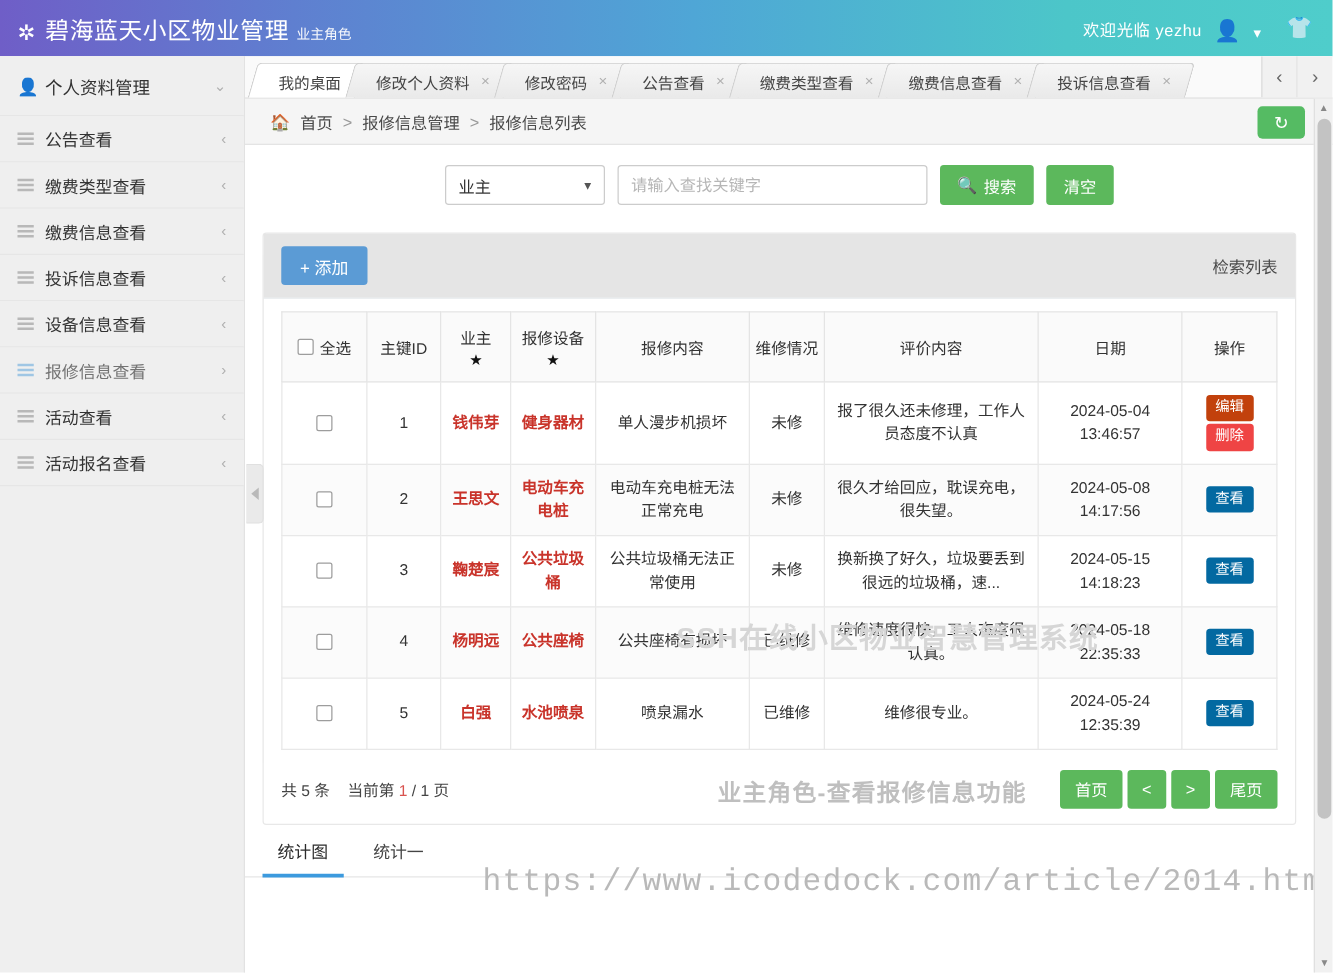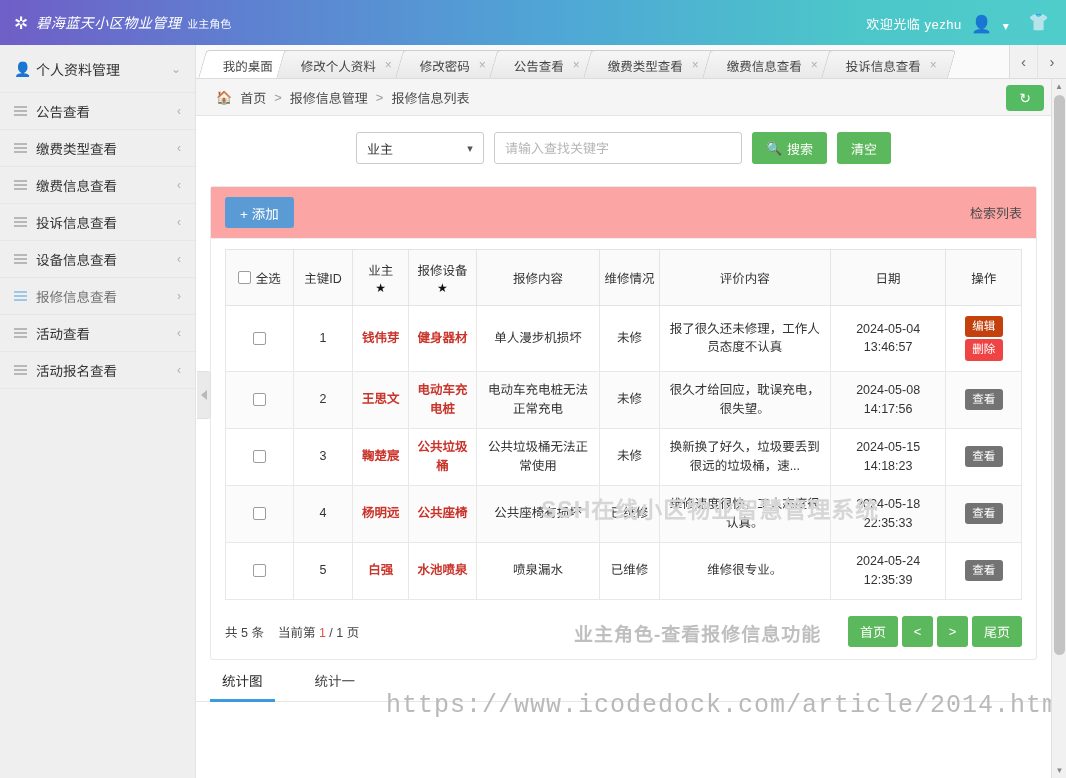--- a/index.html
+++ b/index.html
@@ -10,21 +10,21 @@
   }
 
   
   .topbar {
     position: absolute; top: 0; left: 0; width: 1066px; height: 45px;
     background: linear-gradient(90deg, #6f5ec7 0%, #5f7fd0 22%, #4fa6d6 52%, #4cc6c9 80%, #4fcdcb 100%);
     display: flex; align-items: center; color: #fff;
   }
   .brand { display: flex; align-items: baseline; padding-left: 14px; }
   .brand-gear { font-size: 17px; margin-right: 8px; position: relative; top: 1px; }
-  .brand-title { font-size: 14px; letter-spacing: .5px; font-style: italic; }
+  .brand-title { font-size: 19px; letter-spacing: .5px; }
   .brand-role { font-size: 11px; margin-left: 6px; opacity: .95; }
   .topbar-right {
     margin-left: auto; display: flex; align-items: flex-end;
     padding-right: 16px; gap: 10px; font-size: 13px;
   }
   .welcome-text { letter-spacing: .5px; }
   .avatar-glyph { font-size: 17px; color: #2b2b2b; line-height: 1; }
   .caret-down { font-size: 12px; color: #ffffff; }
   .shirt-icon { font-size: 17px; margin-left: 10px; color: #ffffff; }
 
@@ -135,21 +135,21 @@
   .btn-green {
     height: 32px; padding: 0 14px; background: #5cb85c; color: #fff;
     border: none; border-radius: 3px; font-size: 13px; cursor: pointer;
     display: flex; align-items: center; gap: 5px;
     font-family: "Liberation Sans", sans-serif;
   }
 
   
   .toolbar {
     display: flex; align-items: center; padding: 10px 14px;
-    background: #fca5a5; border-bottom: 1px solid #eceff2;
+    background: #e5e5e5; border-bottom: 1px solid #eceff2;
   }
   .btn-add {
     background: #5b9bd5; color: #fff; border: none; border-radius: 3px;
     height: 31px; padding: 0 15px; font-size: 13.5px; cursor: pointer;
     font-family: "Liberation Sans", sans-serif;
   }
   .toolbar-right { margin-left: auto; font-size: 13px; color: #4a4a4a; }
 
   
   .table-wrap { position: relative; padding: 10px 14px 0 14px; }
@@ -171,21 +171,21 @@
     width: 13px; height: 13px; border: 1px solid #9d9d9d; border-radius: 2px;
     display: inline-block; background: #fff; cursor: pointer; vertical-align: middle;
   }
   .th-check { display: flex; align-items: center; justify-content: center; gap: 5px; }
   .op-btn {
     display: block; margin: 2px auto; width: 38px; padding: 2px 0;
     border-radius: 3px; font-size: 11.5px; color: #fff; cursor: pointer;
   }
   .op-edit { background: #c2410c; }
   .op-del { background: #ef4444; }
-  .op-view { background: #737373; width: 38px; }
+  .op-view { background: #0369a1; width: 38px; }
 
   
   .wm { position: absolute; pointer-events: none; user-select: none; white-space: nowrap; }
   .wm1 { top: 252px; left: 330px; font-size: 23px; color: #d6d6d6; font-weight: bold; letter-spacing: 1px; }
   .wm2 { top: 380px; left: 363px; font-size: 19px; color: #bfbfbf; font-weight: bold; letter-spacing: 1px; }
   .wm3 { top: 452px; left: 175px; font-size: 25px; color: #b9b9b9; font-family: "Liberation Mono", monospace; letter-spacing: 1px; }
 
   
   .pager-row {
     display: flex; align-items: center; padding: 16px 14px 12px 14px;
@@ -194,21 +194,21 @@
   .pg-cur { color: #d9534f; }
   .pager-btns { margin-left: auto; display: flex; gap: 4px; }
   .pg-btn {
     background: #5cb85c; color: #fff; border-radius: 3px; font-size: 13px;
     height: 31px; min-width: 31px; padding: 0 12px;
     display: flex; align-items: center; justify-content: center; cursor: pointer;
   }
   .pg-btn.narrow { padding: 0 10px; }
 
   
-  .btabs { display: flex; padding: 0 14px; border-bottom: 1px solid #e6e6e6; gap: 28px; align-items: flex-end; }
+  .btabs { display: flex; padding: 0 14px; border-bottom: 1px solid #e6e6e6; gap: 12px; align-items: flex-end; }
   .btab {
     padding: 10px 12px 9px 12px; font-size: 13.5px; color: #444;
     cursor: pointer; border-bottom: 3px solid transparent; margin-bottom: -1px;
   }
   .btab.active { color: #2b2b2b; border-bottom-color: #3c9ade; }
   .btab-note { padding: 22px 14px 10px 26px; font-size: 13.5px; color: #333; }
 
   
   .vscroll {
     position: absolute; right: 0; top: 79px; width: 15px; height: 699px;

